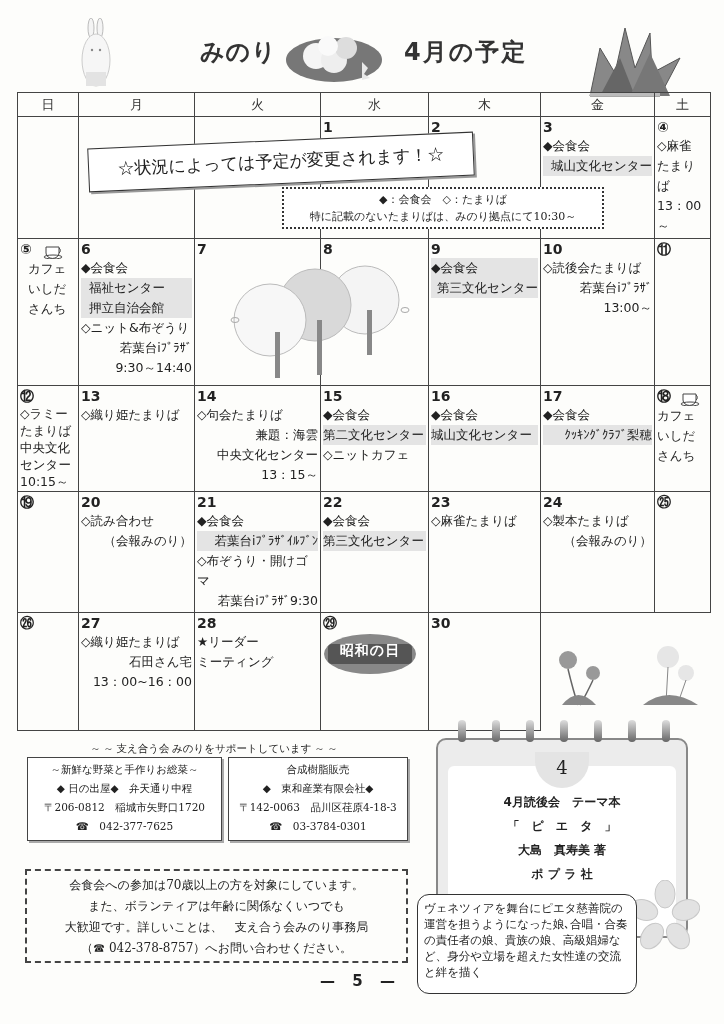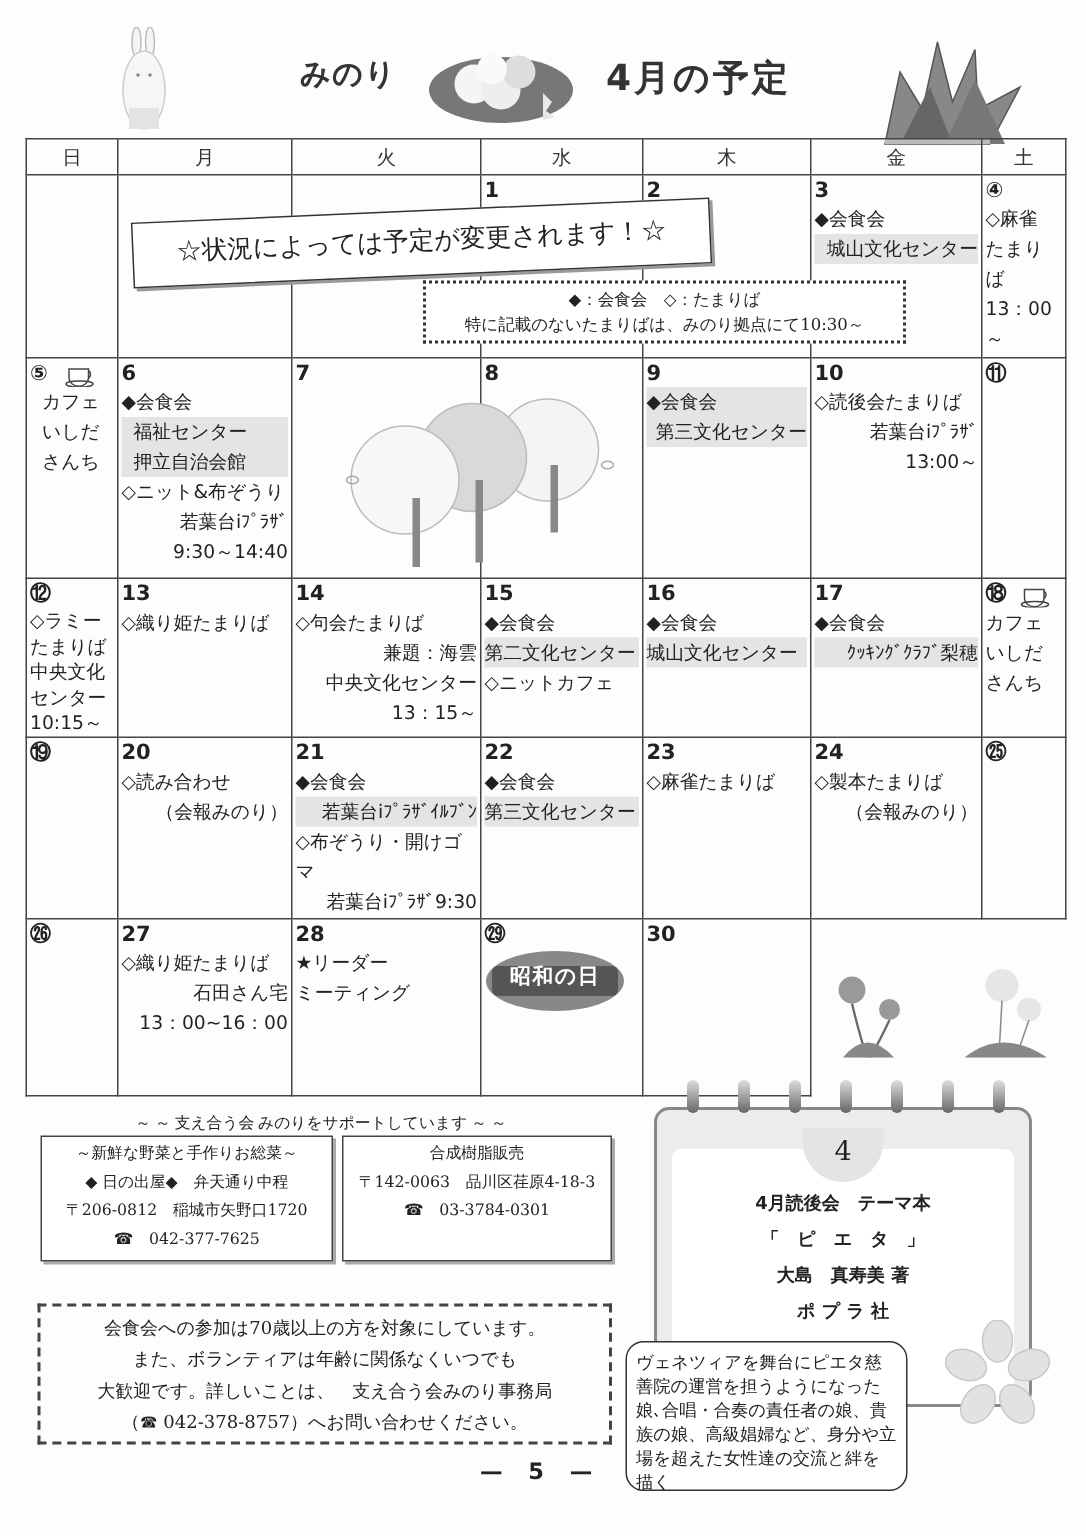--- a/index.html
+++ b/index.html
@@ -2,21 +2,21 @@
 <html><head>
 <meta charset="utf-8">
 <style>
   * { box-sizing: border-box; margin: 0; padding: 0; }
   body {
     width: 724px; height: 1024px; background: #fdfdfb; position: relative; overflow: hidden;
     font-family: "DejaVu Sans", "Liberation Sans", sans-serif; color: #222;
   }
   .abs { position: absolute; }
   
-  .title-left { left: 200px; top: 36px; font-size: 20px; font-weight: bold; color: #333; letter-spacing: 1px; }
+  .title-left { left: 200px; top: 36px; font-size: 24px; font-weight: bold; color: #333; letter-spacing: 1px; }
   .title-right { left: 404px; top: 36px; font-size: 24px; font-weight: bold; color: #333; letter-spacing: 2px; }
   .dango { left: 284px; top: 28px; width: 100px; height: 56px; }
   .rabbit { left: 78px; top: 18px; width: 36px; height: 72px; }
   .bamboo { left: 580px; top: 18px; width: 110px; height: 80px; }
 
   
   table.cal {
     position: absolute; left: 17px; top: 92px; border-collapse: collapse;
     table-layout: fixed; width: 693px;
   }
@@ -54,21 +54,21 @@
   
   .bookcard {
     left: 436px; top: 738px; width: 252px; height: 200px; border: 2px solid #888; border-radius: 10px;
     background: #ececec;
   }
   .bookinner { left: 448px; top: 766px; width: 228px; height: 170px; background: #fff; border-radius: 6px; }
   .ring { width: 8px; height: 22px; border-radius: 4px; background: linear-gradient(#ddd, #666); top: 720px; }
   .bookmonth { left: 535px; top: 752px; width: 54px; height: 36px; border-radius: 0 0 27px 27px; background: #e4e4e4; text-align: center; font-family: "DejaVu Serif", serif; font-size: 18px; line-height: 32px; }
   .booktext { left: 448px; top: 790px; width: 228px; text-align: center; font-size: 12px; font-weight: bold; line-height: 24px; }
   .bubble {
-    left: 417px; top: 894px; width: 188px; height: 100px; border: 1.5px solid #333; border-radius: 12px;
+    left: 417px; top: 894px; width: 220px; height: 100px; border: 1.5px solid #333; border-radius: 12px;
     background: #fff; font-family: "DejaVu Serif", serif; font-size: 11.5px; line-height: 16px; padding: 5px 6px;
   }
   .sakura { left: 630px; top: 880px; width: 70px; height: 70px; }
   .flowers { left: 548px; top: 645px; width: 160px; height: 65px; }
   .trees { left: 215px; top: 260px; width: 205px; height: 120px; }
   .showa { left: 322px; top: 628px; width: 96px; height: 48px; }
   .cup { width: 22px; height: 18px; }
 </style>
 </head>
 <body>
@@ -334,20 +334,21 @@
 
 <div class="abs support-title">～ ～ 支え合う会 みのりをサポートしています ～ ～</div>
 <div class="abs sponsor sp1">
   <div>～新鮮な野菜と手作りお総菜～</div>
   <div>◆ 日の出屋◆　弁天通り中程</div>
   <div>〒206-0812　稲城市矢野口1720</div>
   <div>☎　042-377-7625</div>
 </div>
 <div class="abs sponsor sp2">
   <div>合成樹脂販売</div>
+  <div>◆　東和産業有限会社◆</div>
   <div>〒142-0063　品川区荏原4-18-3</div>
   <div>☎　03-3784-0301</div>
 </div>
 
 <div class="abs info">
   <div>会食会への参加は70歳以上の方を対象にしています。</div>
   <div>また、ボランティアは年齢に関係なくいつでも</div>
   <div>大歓迎です。詳しいことは、　支え合う会みのり事務局</div>
   <div>（☎ 042-378-8757）へお問い合わせください。</div>
 </div>

